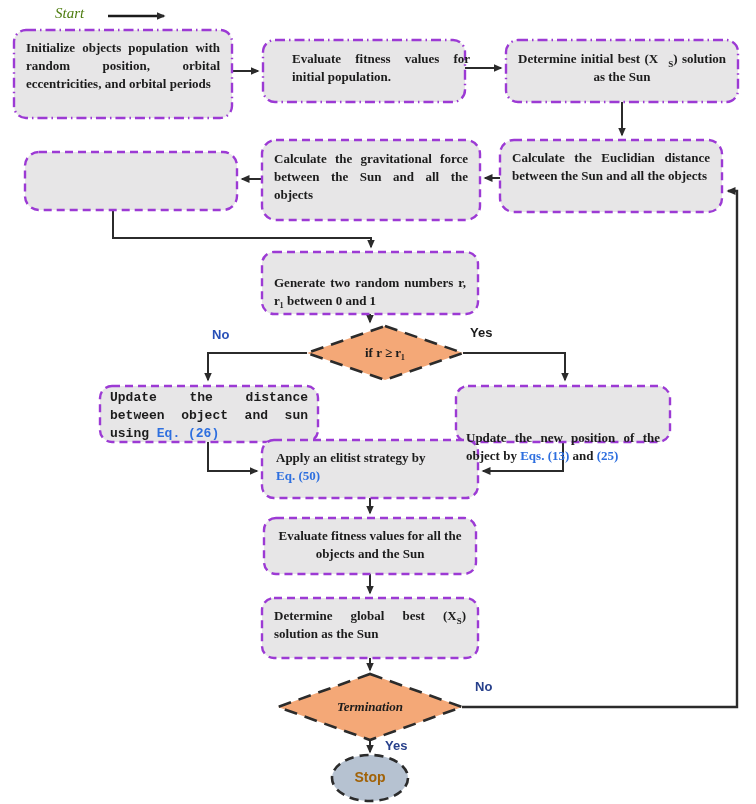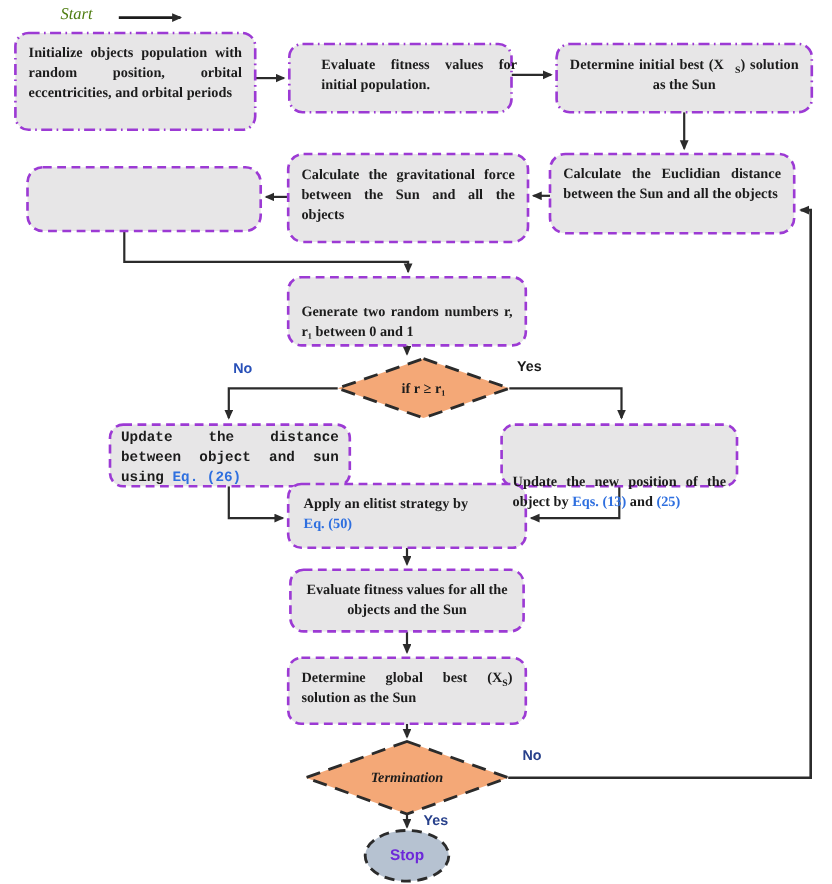--- a/index.html
+++ b/index.html
@@ -28,21 +28,21 @@
   .lbl-blue {color:#2850b8;}
   .lbl-dark {color:#1a1a1a;}
   .lbl-navy {color:#27408b;}
   .decision-text {
     position:absolute; font-weight:bold; font-size:13px; color:#1c1c1c;
     text-align:center; text-align-last:center;
   }
   .decision-text.italic {font-style:italic; font-size:13px;}
   .stop-text {
     position:absolute; font-family:"Liberation Sans", sans-serif;
-    font-weight:bold; font-size:14px; color:#6d28d9; text-align:center;
+    font-weight:bold; font-size:14px; color:#a16207; text-align:center;
   }
 </style>
 </head>
 <body>
 
 <div class="canvas">
 
   <svg class="layer">
     <defs>
       <marker id="ah" markerWidth="10" markerHeight="9" refX="7.5" refY="4" orient="auto" markerUnits="userSpaceOnUse">

